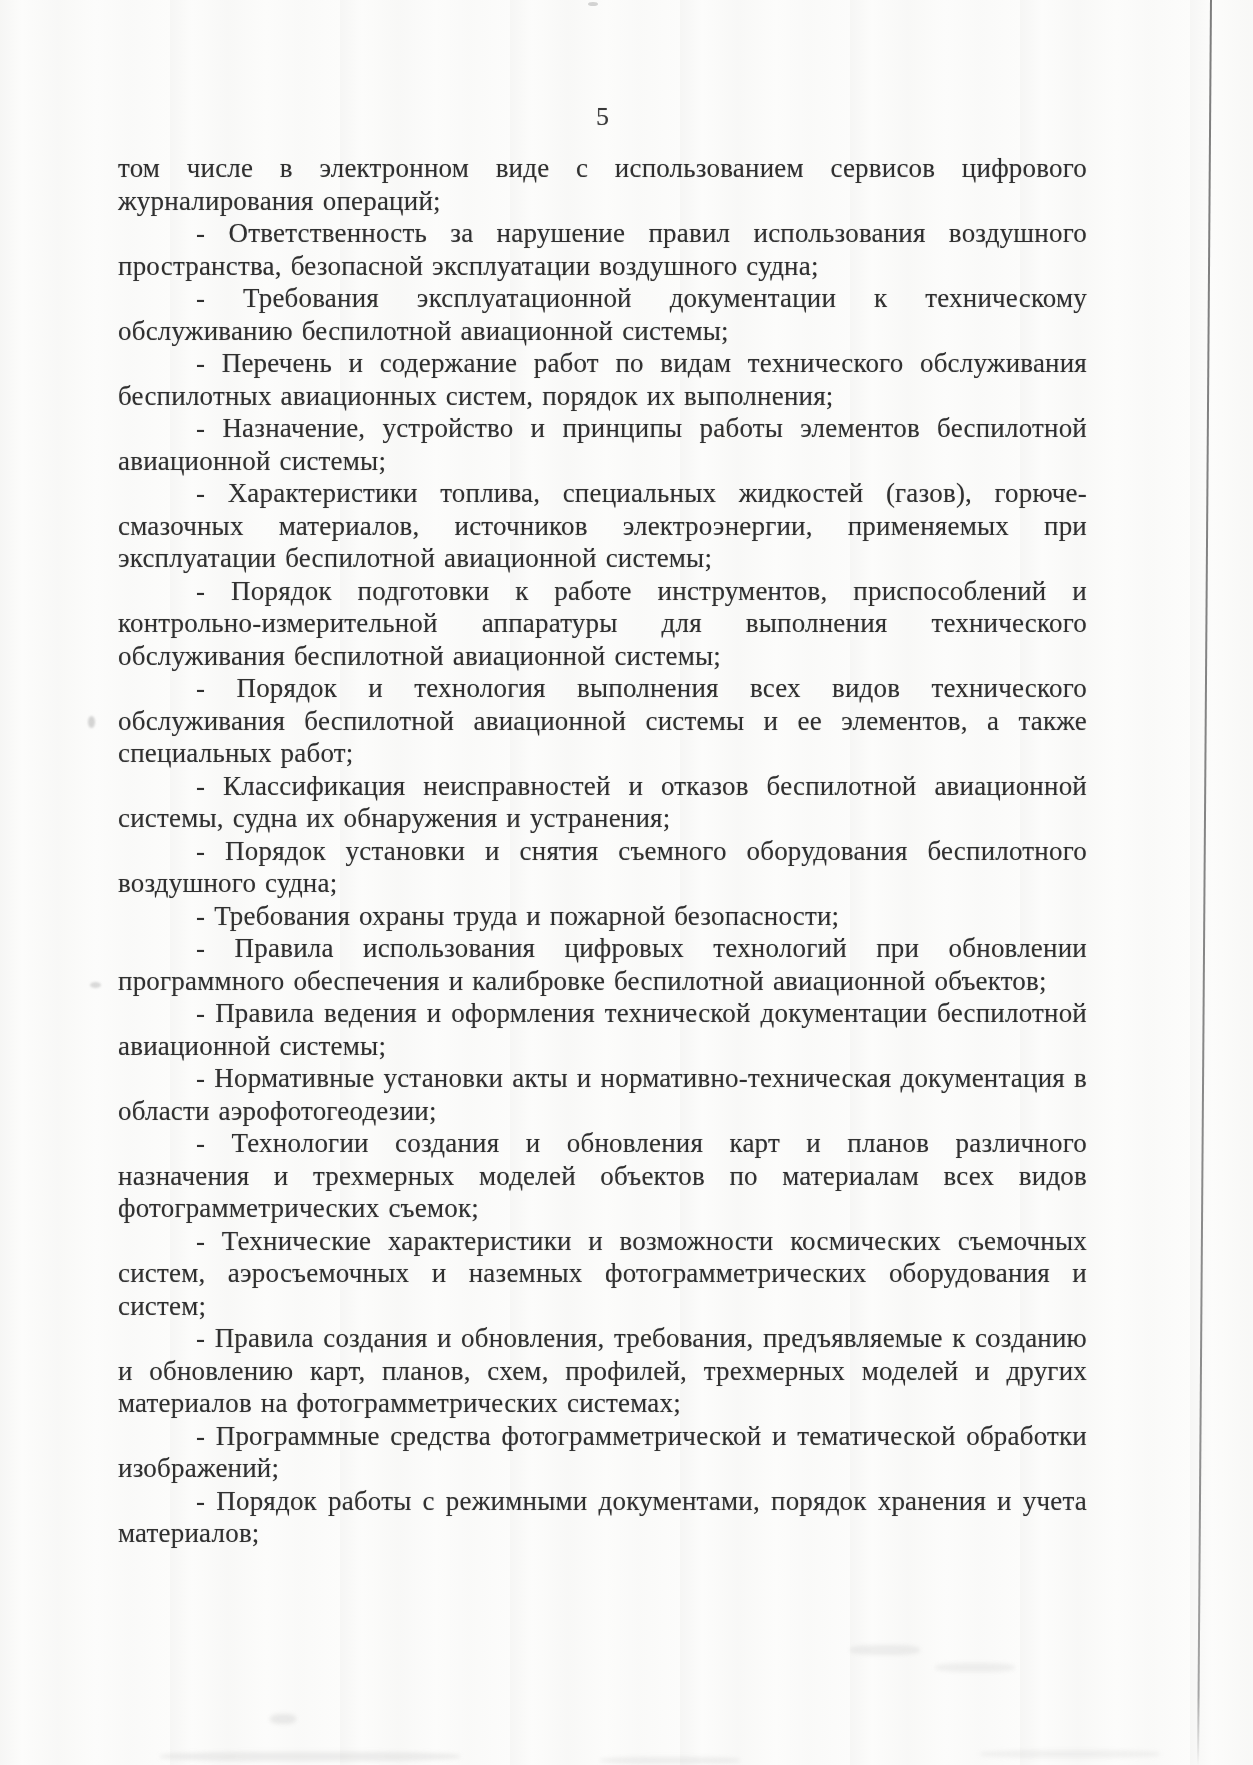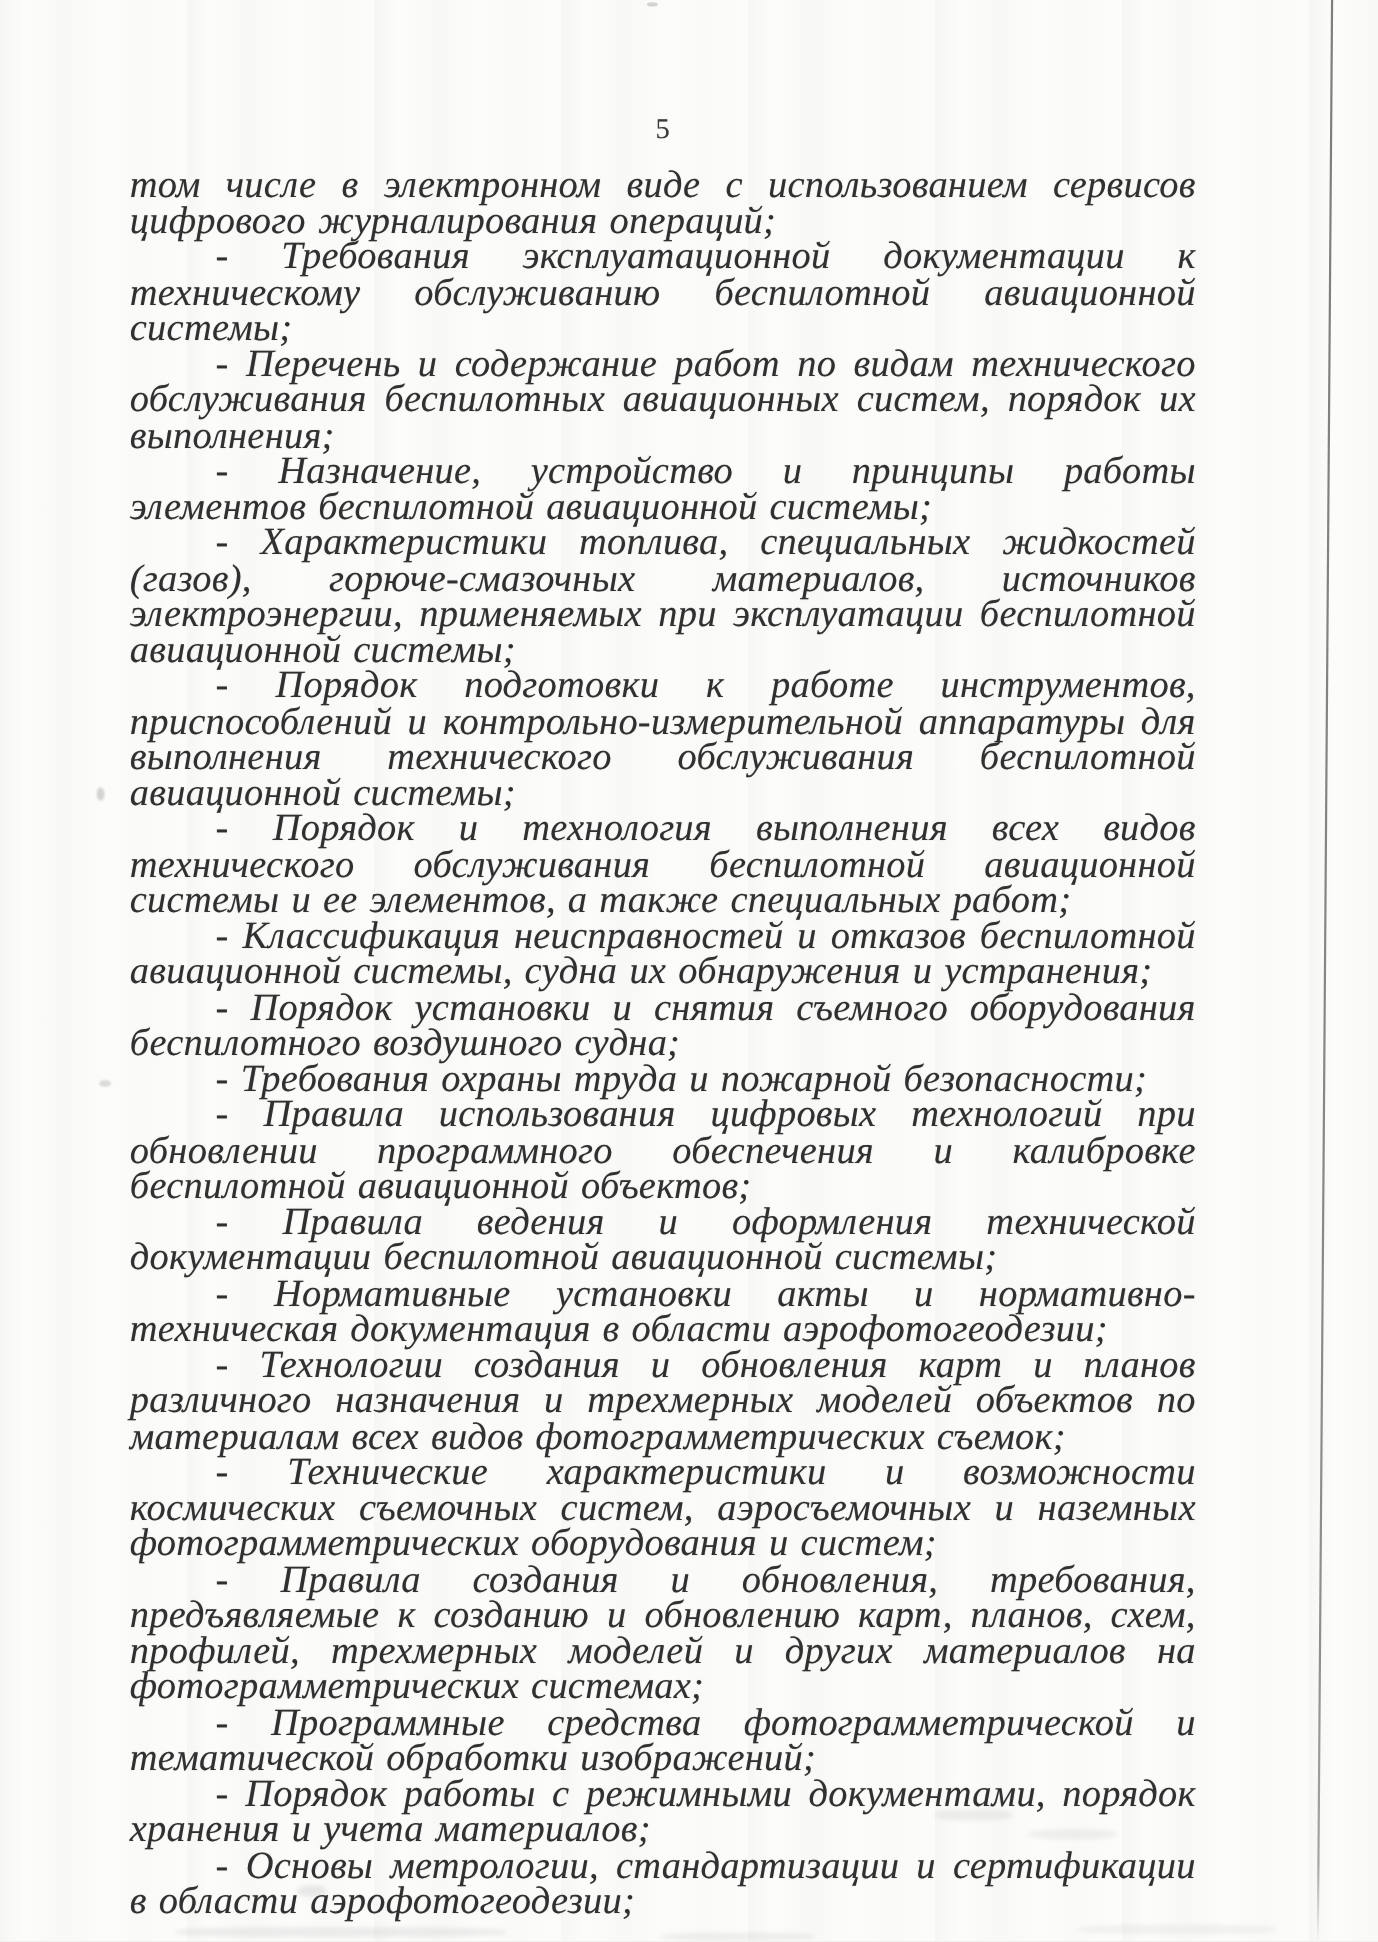--- a/index.html
+++ b/index.html
@@ -31,28 +31,27 @@
   .page-number {
     margin-top: 102px;
     margin-bottom: 20px;
     text-align: center;
     font-size: 26px;
     line-height: 30px;
     color: #3a3a3a;
     text-shadow: 0 0 1px rgba(70,70,70,0.35);
   }
   .doc-body p {
-    font-size: 35px;
+    font-size: 27px;
     line-height: 32.5px;
     text-align: justify;
     word-spacing: 2px;
     letter-spacing: 0.2px;
     color: #303030;
     text-shadow: 0 0 1px rgba(60,60,60,0.38);
-    font-style: italic;
   }
   .doc-body p.indent { text-indent: 78px; }
   
   .scan-line {
     position: absolute;
     left: 1210px;
     top: -2px;
     width: 2px;
     height: 1768px;
     background: linear-gradient(180deg,
@@ -79,38 +78,38 @@
 </head>
 <body>
 
 <div class="page">
 
   <div class="content-column">
     <div class="page-number">5</div>
 
     <div class="doc-body">
       <p>том числе в электронном виде с использованием сервисов цифрового журналирования операций;</p>
+      <p class="indent">- Ответственность за нарушение правил использования воздушного пространства, безопасной эксплуатации воздушного судна;</p>
       <p class="indent">- Требования эксплуатационной документации к техническому обслуживанию беспилотной авиационной системы;</p>
       <p class="indent">- Перечень и содержание работ по видам технического обслуживания беспилотных авиационных систем, порядок их выполнения;</p>
       <p class="indent">- Назначение, устройство и принципы работы элементов беспилотной авиационной системы;</p>
       <p class="indent">- Характеристики топлива, специальных жидкостей (газов), горюче-смазочных материалов, источников электроэнергии, применяемых при эксплуатации беспилотной авиационной системы;</p>
       <p class="indent">- Порядок подготовки к работе инструментов, приспособлений и контрольно-измерительной аппаратуры для выполнения технического обслуживания беспилотной авиационной системы;</p>
       <p class="indent">- Порядок и технология выполнения всех видов технического обслуживания беспилотной авиационной системы и ее элементов, а также специальных работ;</p>
       <p class="indent">- Классификация неисправностей и отказов беспилотной авиационной системы, судна их обнаружения и устранения;</p>
       <p class="indent">- Порядок установки и снятия съемного оборудования беспилотного воздушного судна;</p>
       <p class="indent">- Требования охраны труда и пожарной безопасности;</p>
       <p class="indent">- Правила использования цифровых технологий при обновлении программного обеспечения и калибровке беспилотной авиационной объектов;</p>
       <p class="indent">- Правила ведения и оформления технической документации беспилотной авиационной системы;</p>
       <p class="indent">- Нормативные установки акты и нормативно-техническая документация в области аэрофотогеодезии;</p>
       <p class="indent">- Технологии создания и обновления карт и планов различного назначения и трехмерных моделей объектов по материалам всех видов фотограмметрических съемок;</p>
       <p class="indent">- Технические характеристики и возможности космических съемочных систем, аэросъемочных и наземных фотограмметрических оборудования и систем;</p>
       <p class="indent">- Правила создания и обновления, требования, предъявляемые к созданию и обновлению карт, планов, схем, профилей, трехмерных моделей и других материалов на фотограмметрических системах;</p>
       <p class="indent">- Программные средства фотограмметрической и тематической обработки изображений;</p>
       <p class="indent">- Порядок работы с режимными документами, порядок хранения и учета материалов;</p>
-      <p class="indent">- Основы метрологии, стандартизации и сертификации в области аэрофотогеодезии;</p>
     </div>
   </div>
 
   <div class="scan-line"></div>
 
   <div class="speck speck-top-center"></div>
   <div class="speck speck-left-margin1"></div>
   <div class="speck speck-left-margin2"></div>
   <div class="smudge smudge-bottom1"></div>
   <div class="smudge smudge-bottom2"></div>

